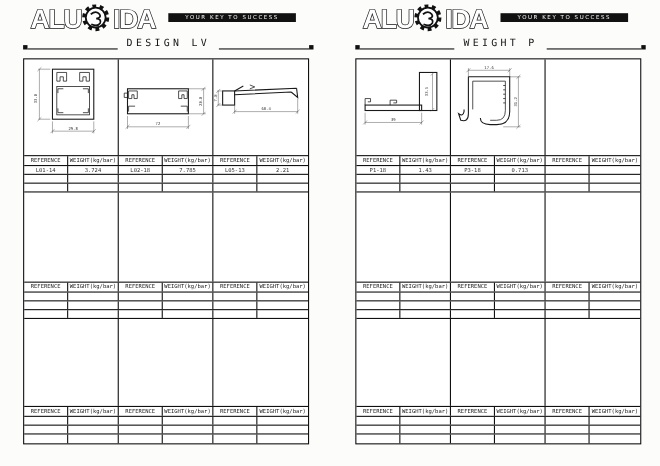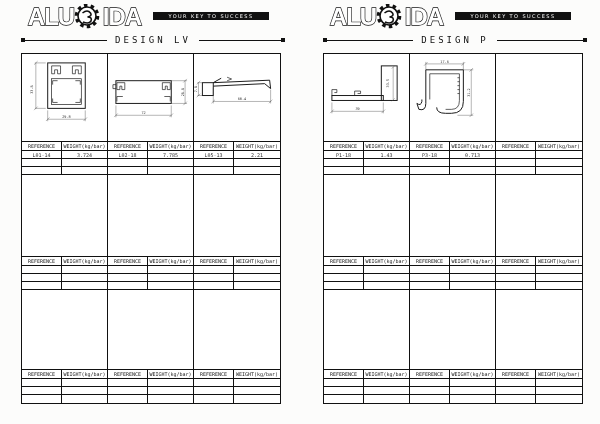--- a/index.html
+++ b/index.html
@@ -9,21 +9,21 @@
   #panel-lv{left:21px;} #panel-p{left:323px;}
 
   .logo{display:flex;flex-direction:row;align-items:center;}
   .logo-mark{width:132px;height:26px;display:block;}
   .lt{font-family:"Liberation Sans",sans-serif;font-size:24px;font-weight:bold;
       fill:#fff;stroke:#111;stroke-width:1.3px;paint-order:stroke;letter-spacing:-1px;}
   .logo-band{margin-top:-2px;width:116px;height:8px;background:#111;color:#fff;
       font-family:"DejaVu Sans",sans-serif;font-size:5px;letter-spacing:1.4px;
       display:flex;align-items:center;justify-content:center;white-space:nowrap;}
 
-  .title-row{display:flex;align-items:center;margin-top:5px;height:10px;}
+  .title-row{display:flex;align-items:flex-end;margin-top:5px;height:10px;}
   .sq{width:4px;height:4px;background:#111;flex:0 0 auto;}
   .rule{flex:1;height:0;border-top:1.5px solid #111;}
   .ptitle{font-size:9px;letter-spacing:3px;color:#111;white-space:nowrap;padding:0 8px;}
 
   .sheet{margin-top:8px;width:260px;border:1px solid #111;box-sizing:border-box;background:#fff;}
   .sheet *{box-sizing:border-box;}
   .drawrow{display:grid;grid-template-columns:86px 86px 86px;border-bottom:1px solid #111;}
   .drawrow.s1{height:88px;} .drawrow.s2{height:82px;} .drawrow.s3{height:80px;}
   .dcell{border-right:1px solid #111;position:relative;}
   .dcell:last-child{border-right:none;}
@@ -230,21 +230,21 @@
         <path d="M61.5,9 q5,-4 8,0 q2,3 -3,4 q5,0 3.5,4 q-2,3.5 -8,1" fill="none" stroke="#111" stroke-width="1.6"></path>
       </g>
       <text class="lt" x="101" y="21" text-anchor="middle">IDA</text>
     </svg>
     <div class="logo-band">YOUR KEY TO SUCCESS</div>
   </div>
 
   <div class="title-row">
     <span class="sq"></span>
       <span class="rule"></span>
-    <span class="ptitle">DESIGN P</span>
+    <span class="ptitle">WEIGHT P</span>
     <span class="rule"></span>
       <span class="sq"></span>
   </div>
 
   <div class="sheet">
     <div class="drawrow s1">
       <div class="dcell">
         <svg class="drw" viewBox="0 0 86 88">
           <rect class="p" x="8" y="42" width="52" height="5"></rect>
           <path class="p pt" d="M8,42 v-6 h5 v3 h-2.5 M31,42 v-4.5 h6 v2.5 h-3"></path>

